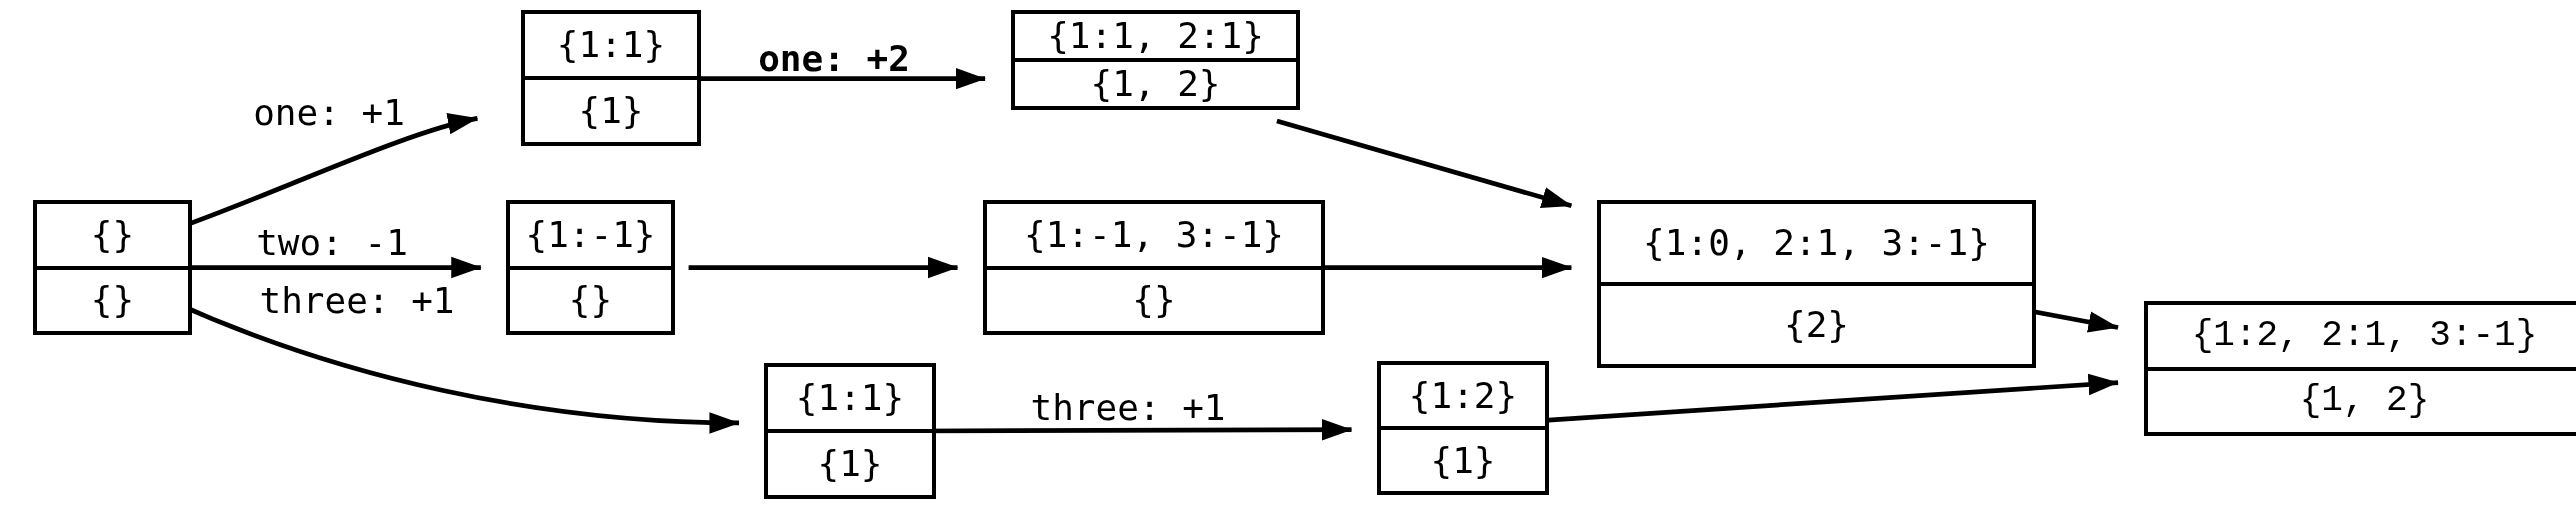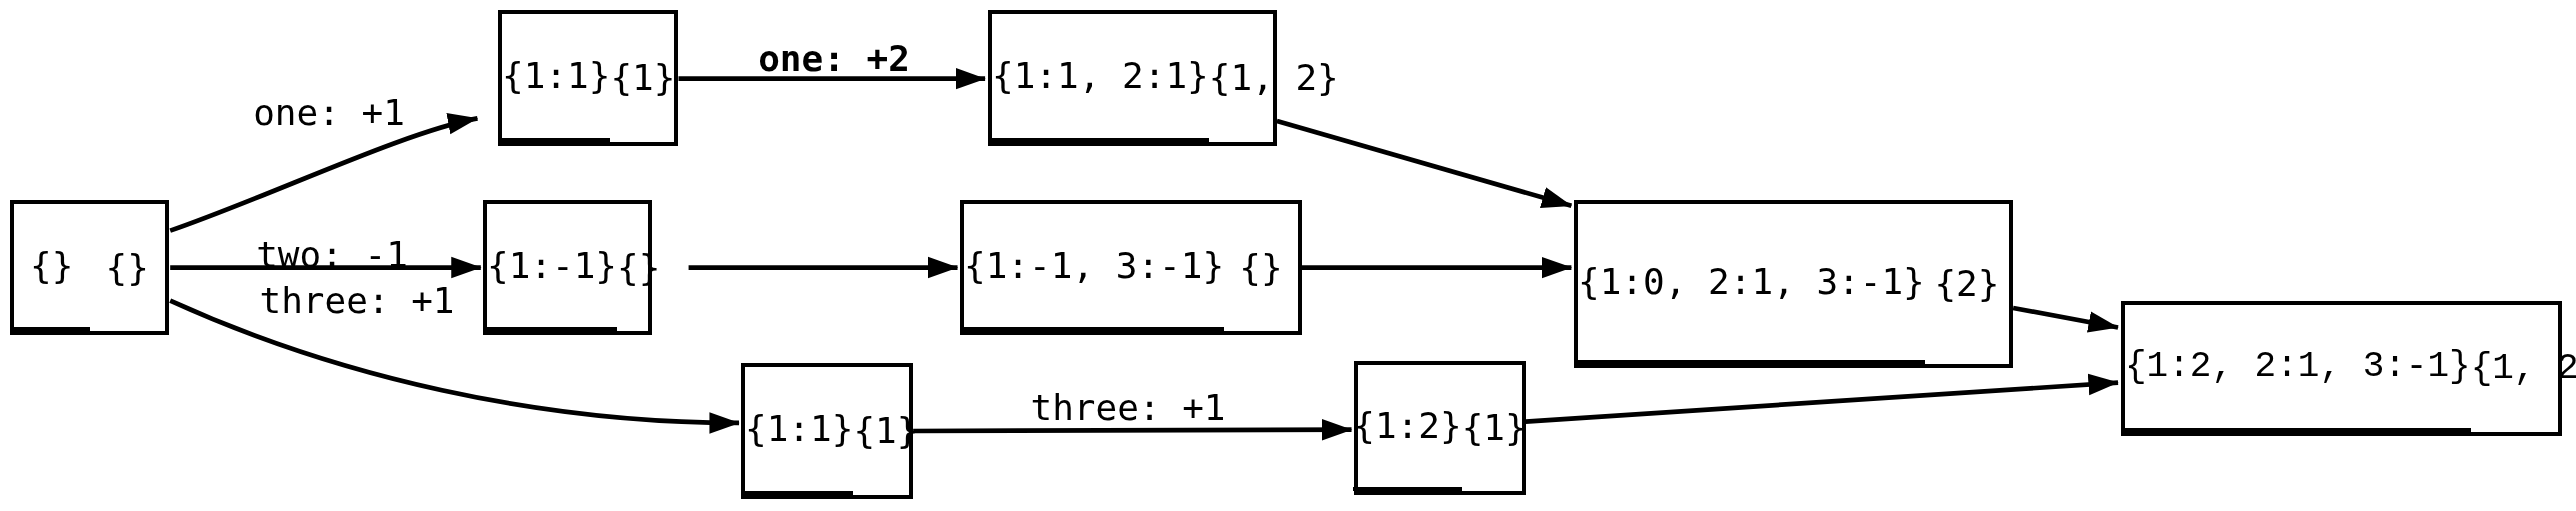--- a/index.html
+++ b/index.html
@@ -12,21 +12,22 @@
     color: #000000;
     overflow: hidden;
   }
   #edges { position: absolute; left: 0; top: 0; width: 2576px; height: 511px; }
   .node {
     position: absolute;
     box-sizing: border-box;
     border: 4.7px solid #000000;
     background: #ffffff;
     display: flex;
-    flex-direction: row;
+    flex-direction: column;
+    margin-left: 23px;
   }
   .row {
     flex: 1;
     display: flex;
     align-items: center;
     justify-content: center;
     font-size: 36px;
     line-height: 1;
     white-space: pre;
   }
@@ -67,21 +68,21 @@
   <div class="node" style="left:10px;  top:200px; width:159px; height:135px;">
     <div class="row top">{}</div>
     <div class="row bottom">{}</div>
   </div>
 
   <div class="node" style="left:498px; top:10px; width:180px; height:136px;">
     <div class="row top">{1:1}</div>
     <div class="row bottom">{1}</div>
   </div>
 
-  <div class="node" style="left:988px; top:10px; width:289px; height:136px;">
+  <div class="node" style="left:988px; top:10px; width:289px; height:100px;">
     <div class="row top">{1:1, 2:1}</div>
     <div class="row bottom">{1, 2}</div>
   </div>
 
   <div class="node" style="left:483px; top:200px; width:169px; height:135px;">
     <div class="row top">{1:-1}</div>
     <div class="row bottom">{}</div>
   </div>
 
   <div class="node" style="left:960px; top:200px; width:342px; height:135px;">
@@ -104,18 +105,18 @@
     <div class="row bottom">{1}</div>
   </div>
 
   <div class="node" style="left:1354px; top:361px; width:172px; height:134px;justify-content:center;">
     <div class="row top">{1:2}</div>
     <div class="row bottom">{1}</div>
   </div>
 
   <div class="edge-label" style="left:329px;  top:113px;">one: +1</div>
   <div class="edge-label" style="left:834px; top:59px;font-weight:bold;">one: +2</div>
-  <div class="edge-label" style="left:332px;  top:255px;">two: -1</div>
+  <div class="edge-label" style="left:332px;  top:243px;">two: -1</div>
   <div class="edge-label" style="left:357px;  top:301px;">three: +1</div>
   <div class="edge-label" style="left:1128px; top:408px;">three: +1</div>
 
 </div>
 
 
 </body></html>

